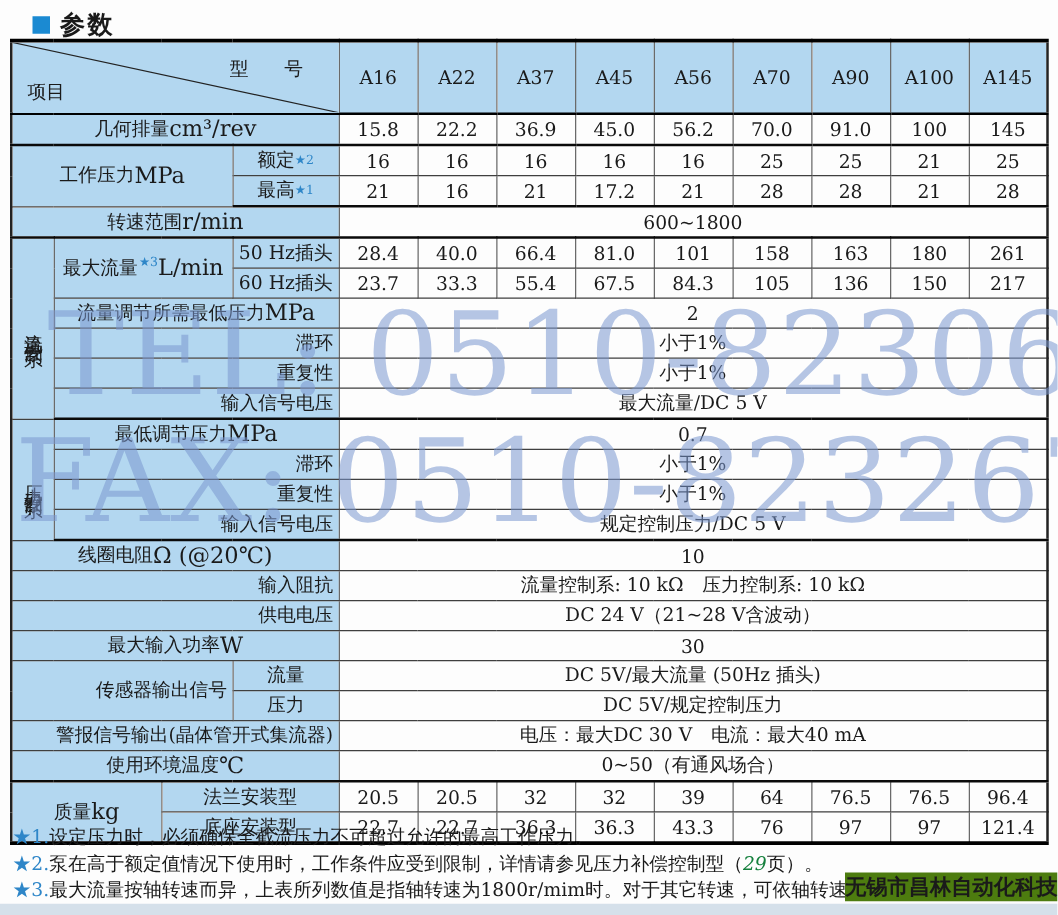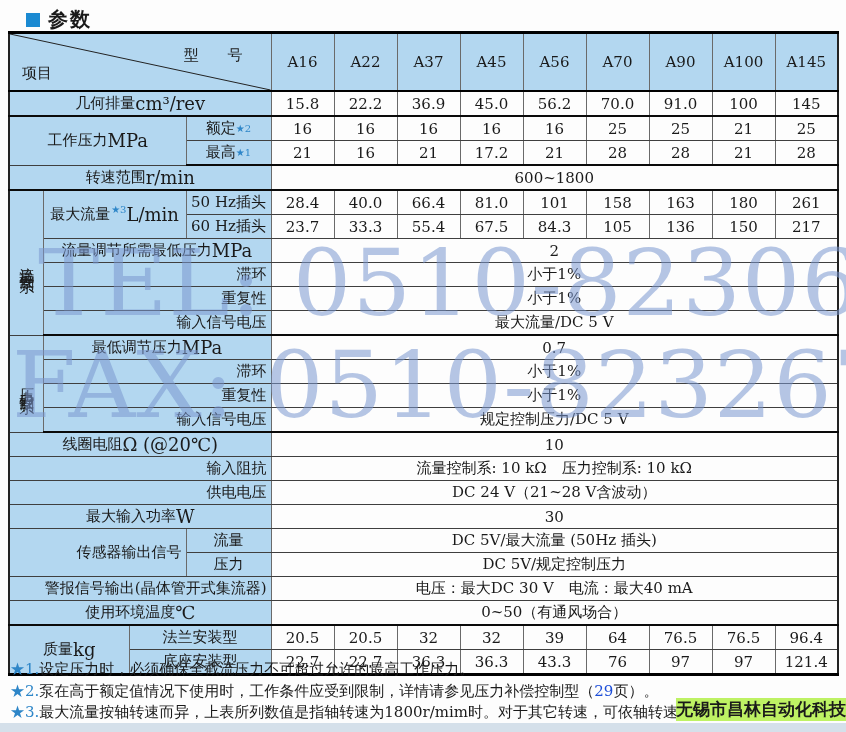--- a/index.html
+++ b/index.html
@@ -31,23 +31,23 @@
   sup.star{margin-left:1px;}
   .diag{position:relative;padding:0;}
   .diag svg{position:absolute;inset:0;width:100%;height:100%;}
   .model-lb{position:absolute;top:12px;right:16px;letter-spacing:12px;font-size:15px;}
   .item-lb{position:absolute;bottom:7px;left:12px;font-size:15px;}
 
   
   .notes{position:absolute;top:659px;left:10px;width:832px;font-size:15px;line-height:21.5px;}
   .note{white-space:nowrap;overflow:hidden;}
   .note .nstar{color:#2e86c8;}
-  .pg{color:#1d4ed8;}
-
-  .company{position:absolute;top:698px;left:676px;width:170px;background:#bef264;
+  .pg{color:#15803d;font-style:italic;}
+
+  .company{position:absolute;top:698px;left:676px;width:170px;background:#4d7c0f;
            font-family:"DejaVu Sans","Liberation Sans",sans-serif;font-weight:bold;font-size:17px;
            letter-spacing:0px;z-index:12;white-space:nowrap;}
 
   
   .wm{position:absolute;font-family:"DejaVu Serif","Liberation Serif",serif;
       color:rgba(122,152,208,0.55);font-size:92px;line-height:1;white-space:nowrap;z-index:8;
       pointer-events:none;letter-spacing:1px;}
   .wm1{top:238px;left:38px;}
   .wm2{top:340px;left:12px;}
 

